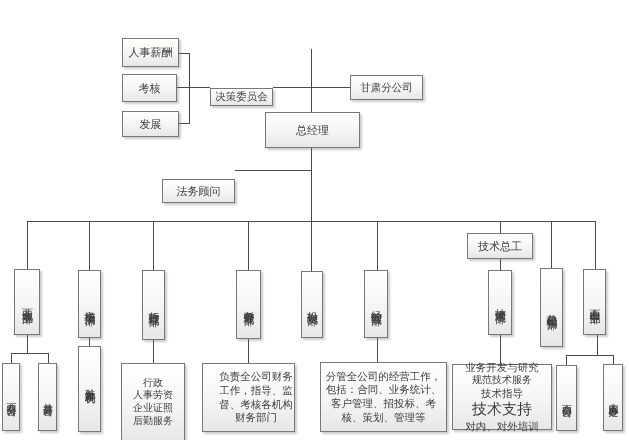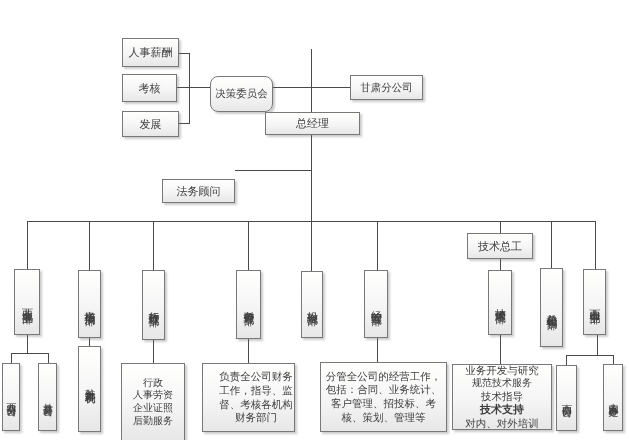--- a/index.html
+++ b/index.html
@@ -80,25 +80,25 @@
   <div class="line" style="left:566px;top:355px;width:1px;height:10px;"></div>
   <div class="line" style="left:613px;top:355px;width:1px;height:9px;"></div>
 
 
   <div class="node h" style="left:122px;top:38px;width:57px;height:29px;">人事薪酬</div>
 
   <div class="node h" style="left:122px;top:74px;width:55px;height:28px;">考核</div>
 
   <div class="node h" style="left:122px;top:111px;width:57px;height:26px;">发展</div>
 
-  <div class="node h hs" style="left:210px;top:76px;width:63px;height:36px;border-radius:8px;">决策委员会</div>
+  <div class="node h hs" style="left:210px;top:88px;width:63px;height:18px;">决策委员会</div>
 
   <div class="node h hs" style="left:350px;top:75px;width:73px;height:25px;">甘肃分公司</div>
 
-  <div class="node h" style="left:265px;top:112px;width:95px;height:23px;">总经理</div>
+  <div class="node h" style="left:265px;top:112px;width:95px;height:36px;">总经理</div>
 
   <div class="node h" style="left:162px;top:158px;width:73px;height:24px;margin-top:21px;">法务顾问</div>
 
   <div class="node h" style="left:467px;top:233px;width:66px;height:26px;">技术总工</div>
 
   <div class="node v" style="left:14px;top:269px;width:26px;height:66px;">西北事业部</div>
 
   <div class="node v" style="left:78px;top:270px;width:23px;height:68px;">市场拓展部</div>
 
   <div class="node v" style="left:142px;top:270px;width:23px;height:70px;">行政管理部</div>
@@ -139,21 +139,21 @@
     <div>分管全公司的经营工作，</div>
     <div>包括：合同、业务统计、</div>
     <div>客户管理、招投标、考</div>
     <div>核、策划、管理等</div>
   </div>
 
   <div class="node detail-sm" style="left:452px;top:364px;width:100px;height:66px;">
     <div style="font-size:10.5px;">业务开发与研究</div>
     <div>规范技术服务</div>
     <div style="font-size:10.5px;">技术指导</div>
-    <div style="font-size:11px;font-weight:bold;">技术支持</div>
+    <div style="font-size:15px;">技术支持</div>
     <div style="font-size:10.5px;">对内、对外培训</div>
   </div>
 
   <div class="node v" style="left:556px;top:365px;width:21px;height:66px;font-size:10px;">山西分公司</div>
 
   <div class="node v" style="left:603px;top:364px;width:20px;height:67px;font-size:10px;">内蒙办事处</div>
 
 </div>
 
 </body></html>

